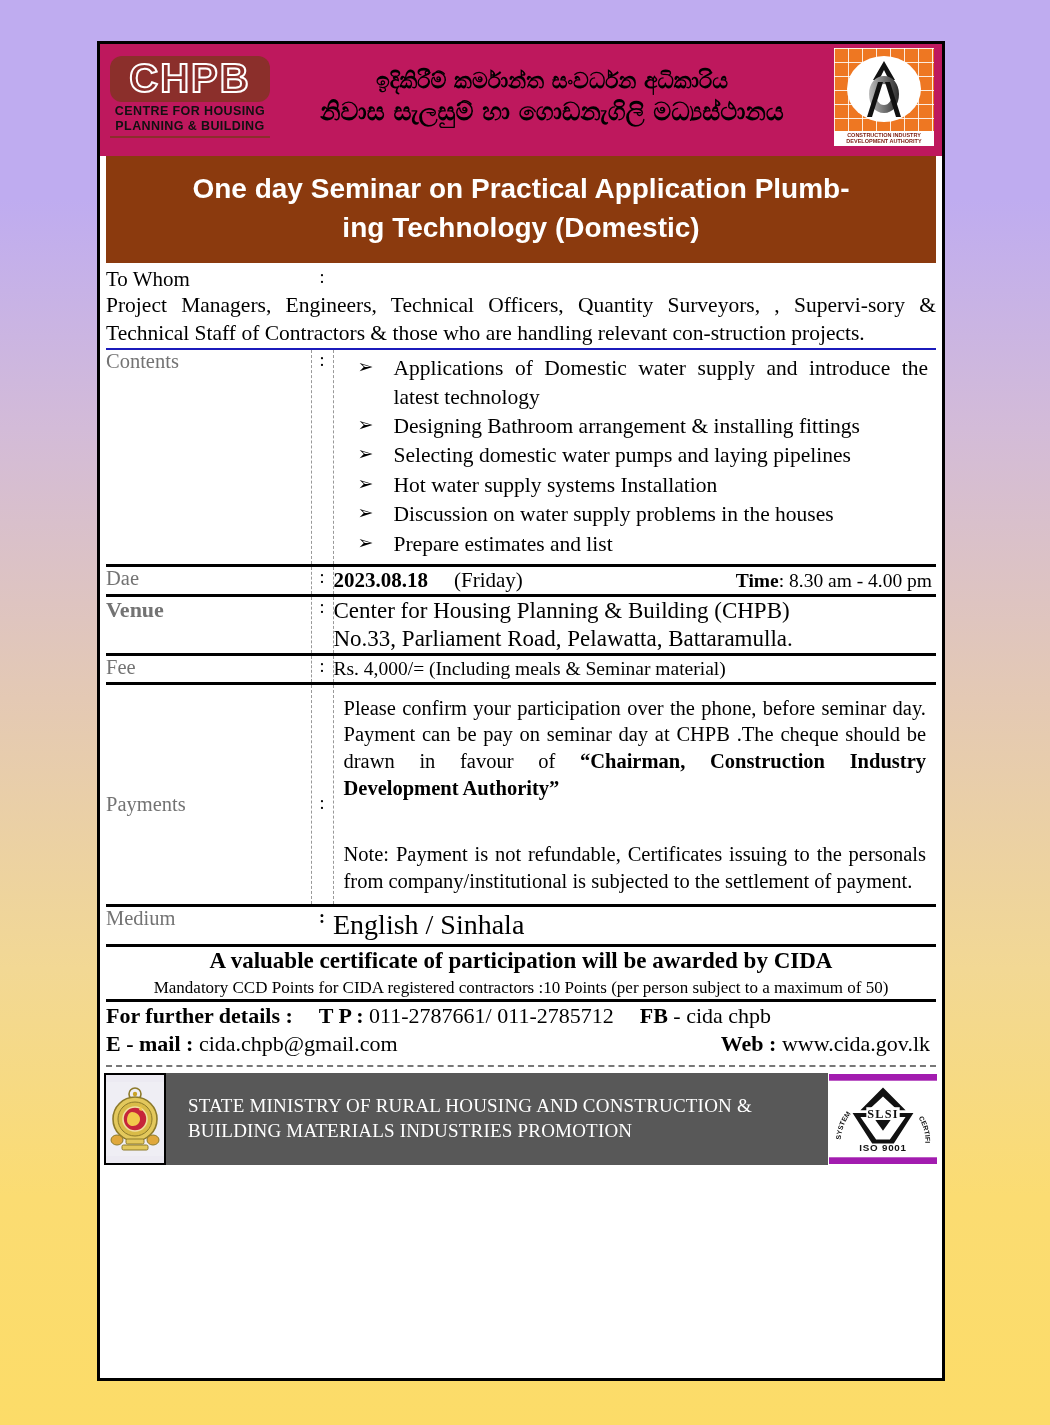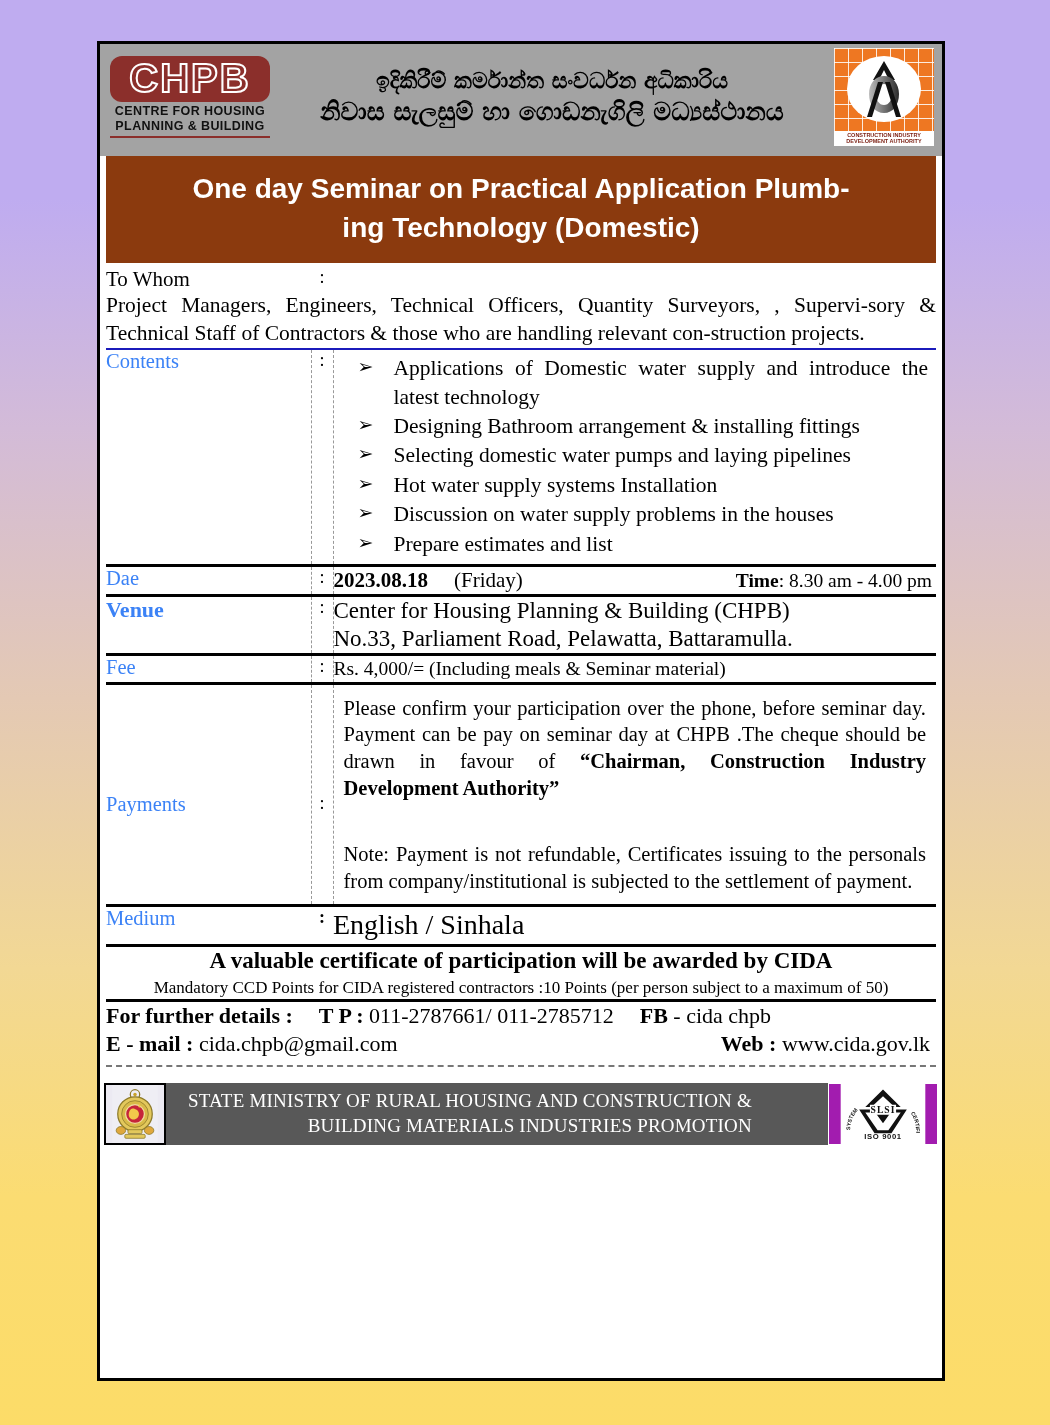--- a/index.html
+++ b/index.html
@@ -33,21 +33,21 @@
     box-sizing: border-box;
   }
 
   
   .masthead {
     display: flex;
     align-items: center;
     height: 112px;
     padding: 2px 6px 8px 6px;
     box-sizing: border-box;
-    background: #a3a3a3;
+    background: #be185d;
   }
 
   
   .chpb-logo {
     width: 160px;
     flex: 0 0 160px;
     margin-left: 4px;
   }
   .chpb-badge {
     background: #8b2f2b;
@@ -172,21 +172,21 @@
   }
   .col-label  { width: 205px; }
   .col-colon  { width: 22px; }
   .col-value  { width: auto; }
 
   .dashdiv-l { border-left: 1px dashed #999; }
   .dashdiv-r { border-right: 1px dashed #999; }
 
   .label {
     font-size: 20.5px;
-    color: #3b82f6;
+    color: #737373;
     padding: 6px 0 6px 8px;
   }
   .label-bold { font-weight: 700; font-size: 22px; }
   .colon {
     font-size: 18px;
     text-align: center;
     padding-top: 5px;
     color: #000;
   }
   .value {
@@ -286,23 +286,22 @@
   
   .dotted-sep {
     border-top: 2px dashed #777;
     margin: 6px 6px 0 6px;
   }
 
   
   .footer {
     display: flex;
     align-items: stretch;
-    margin: 16px 4px 0 4px;
-    height: 62px;
-    text-align: right;
+    margin: 6px 4px 0 4px;
+    height: 92px;
   }
   .emblem {
     flex: 0 0 62px;
     width: 62px;
     border: 2px solid #000;
     background: #eceaf2;
     position: relative;
     box-sizing: border-box;
   }
   .footer-bar {

